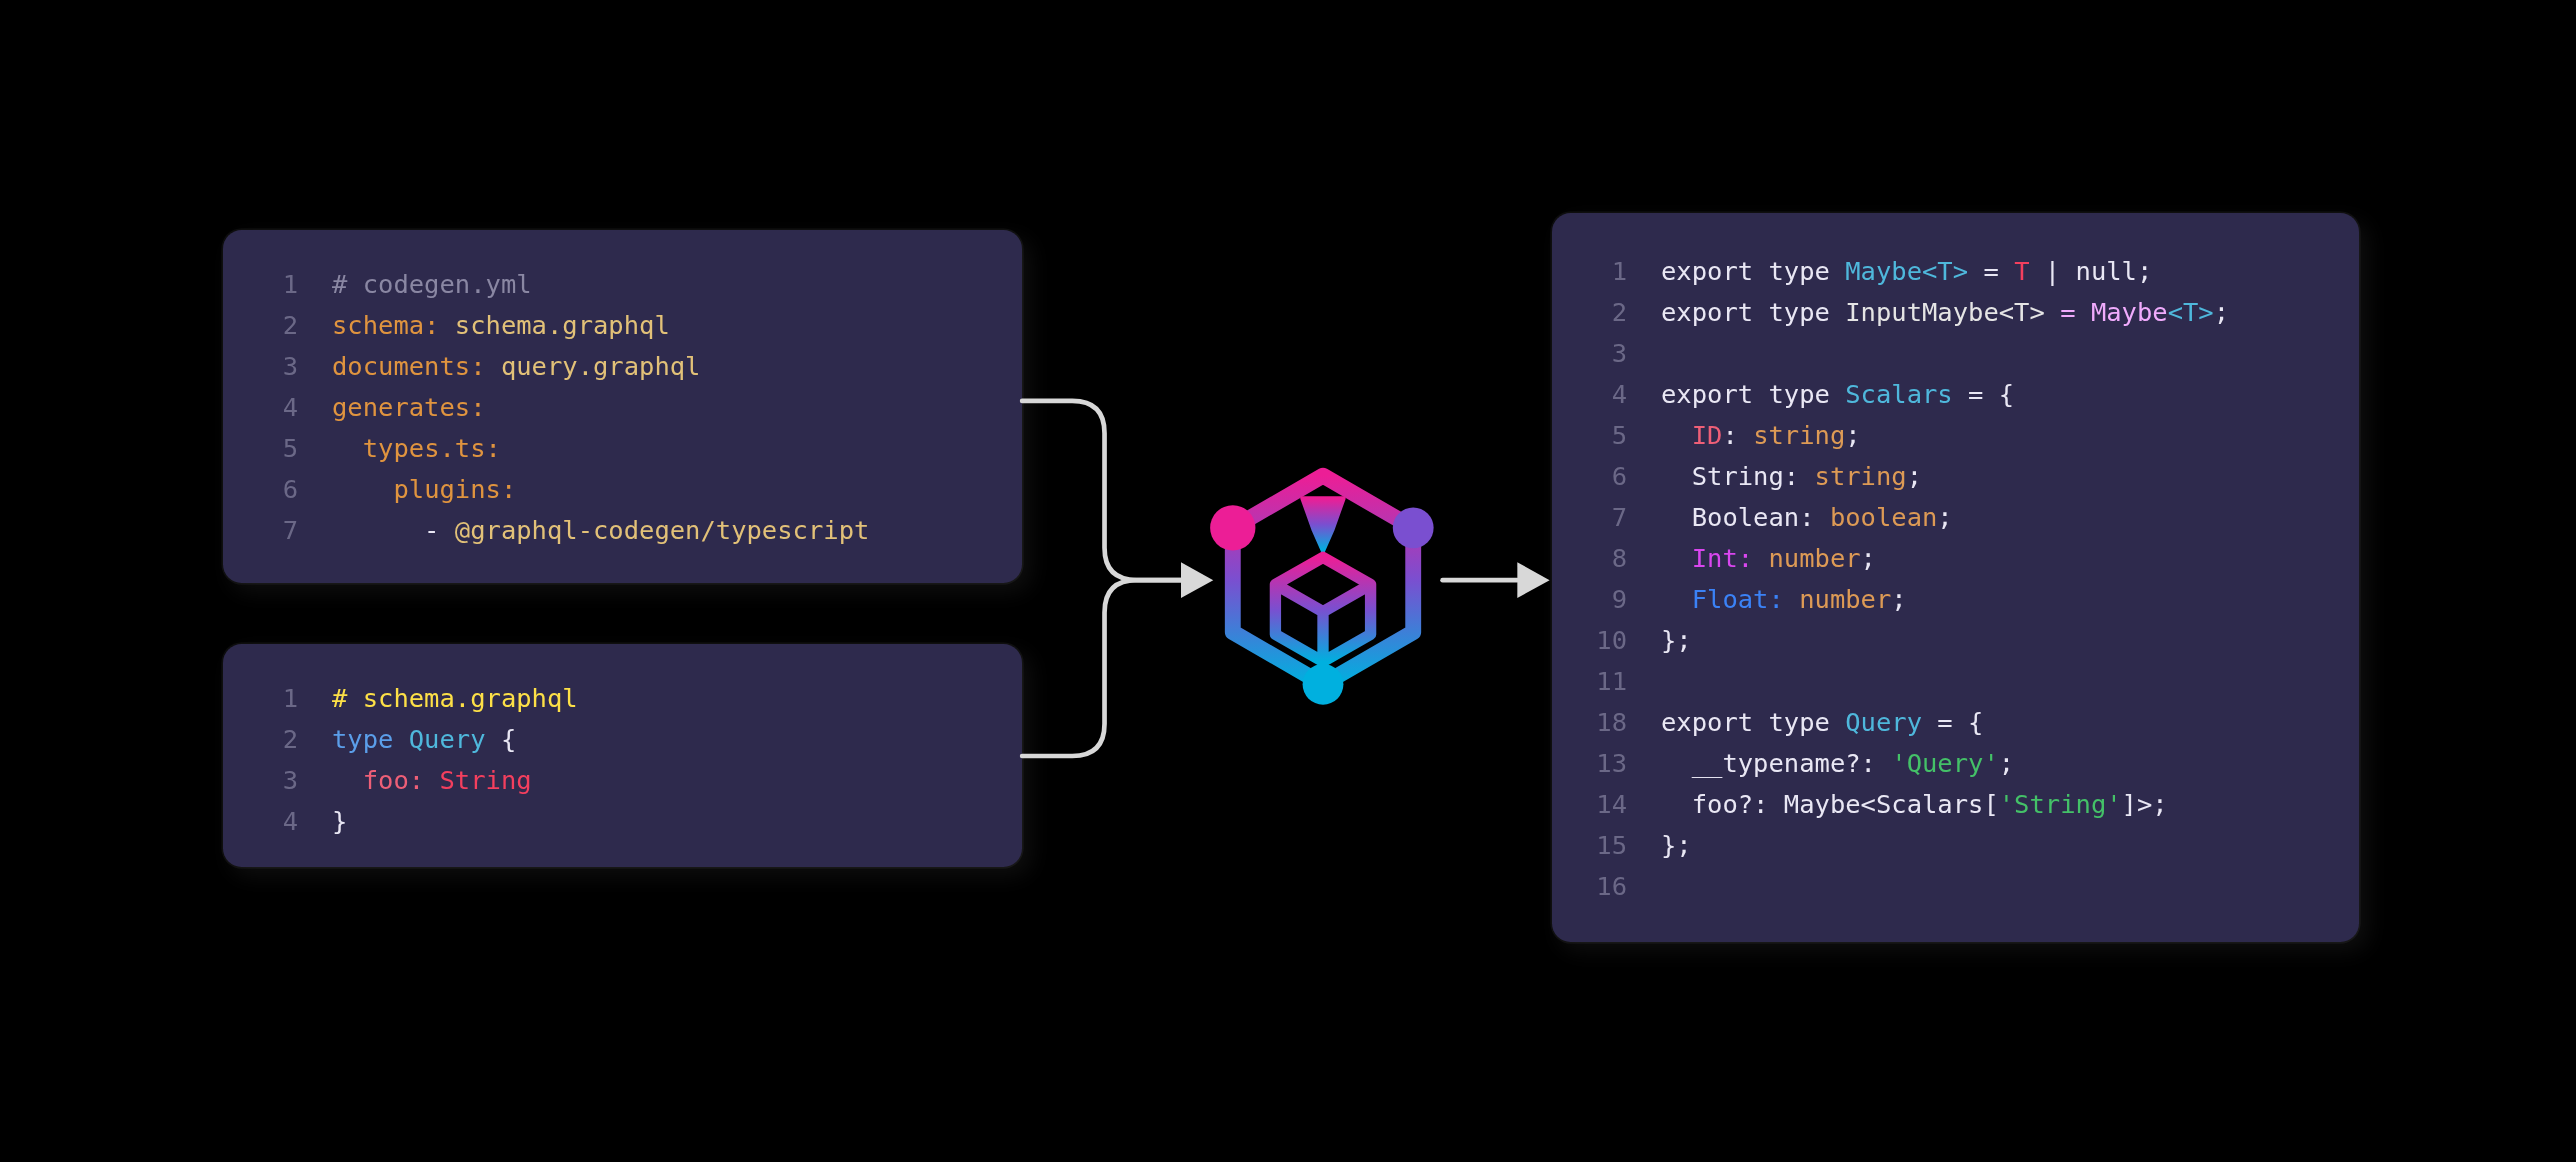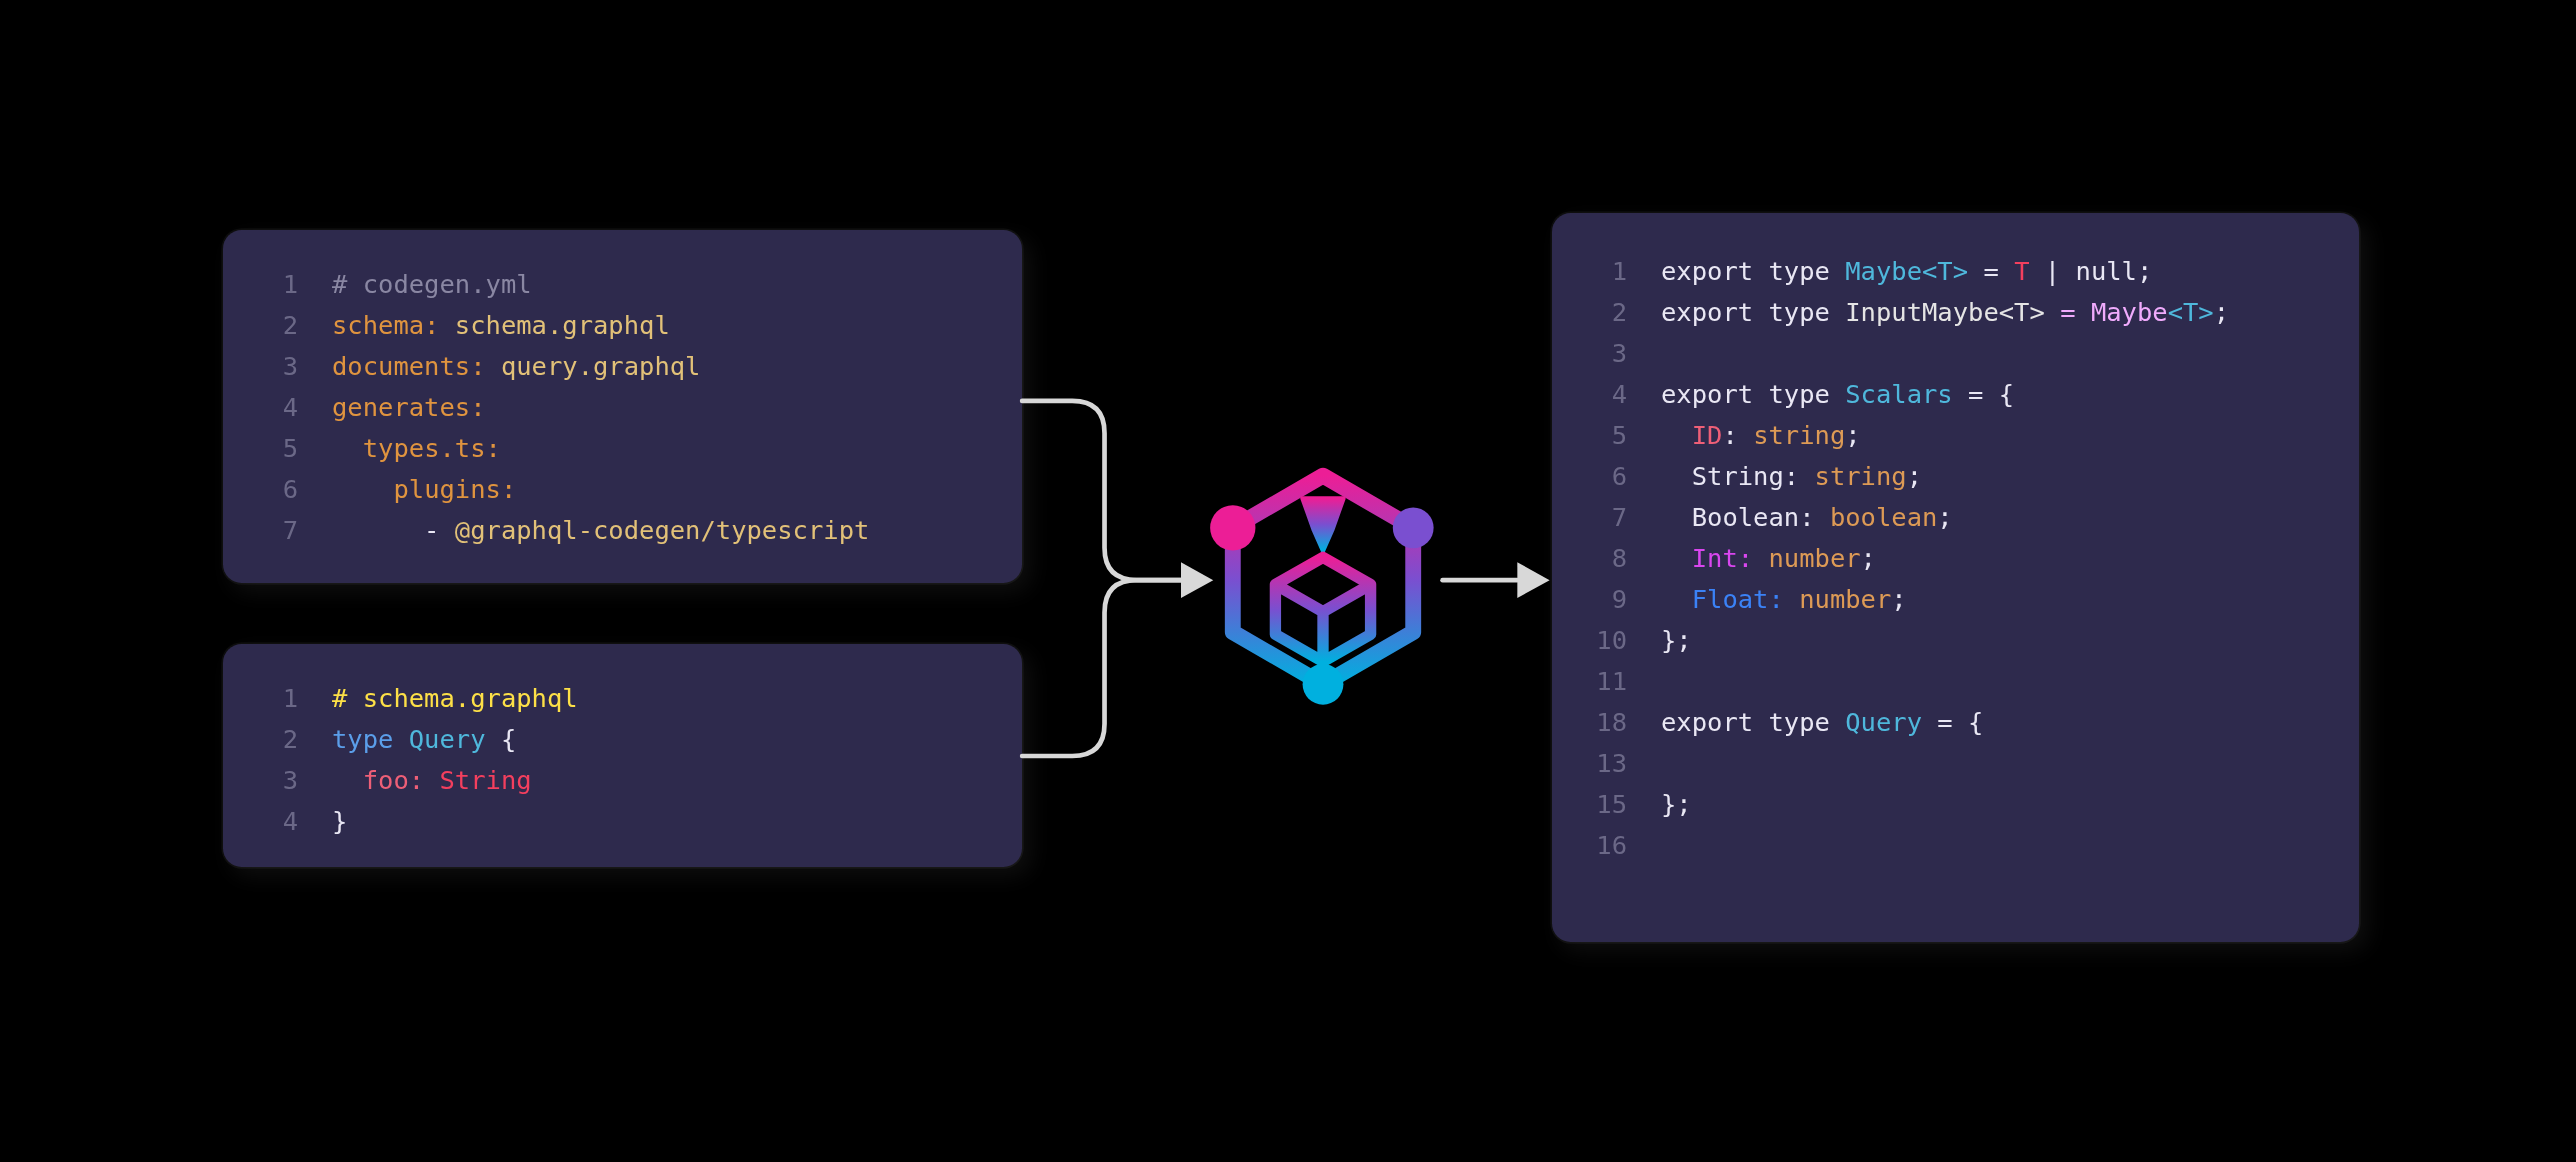--- a/index.html
+++ b/index.html
@@ -114,20 +114,21 @@
         <div class="code-line"><span class="ln">3</span><span class="code"></span></div>
         <div class="code-line"><span class="ln">4</span><span class="code"><span style="color: rgb(233, 231, 244);">export type </span><span style="color: rgb(79, 184, 220);">Scalars</span><span style="color: rgb(233, 231, 244);"> = {</span></span></div>
         <div class="code-line"><span class="ln">5</span><span class="code"><span style="color: rgb(233, 231, 244);">  </span><span style="color: rgb(238, 95, 119);">ID</span><span style="color: rgb(233, 231, 244);">: </span><span style="color: rgb(221, 154, 85);">string</span><span style="color: rgb(233, 231, 244);">;</span></span></div>
         <div class="code-line"><span class="ln">6</span><span class="code"><span style="color: rgb(233, 231, 244);">  String: </span><span style="color: rgb(221, 154, 85);">string</span><span style="color: rgb(233, 231, 244);">;</span></span></div>
         <div class="code-line"><span class="ln">7</span><span class="code"><span style="color: rgb(233, 231, 244);">  Boolean: </span><span style="color: rgb(221, 154, 85);">boolean</span><span style="color: rgb(233, 231, 244);">;</span></span></div>
         <div class="code-line"><span class="ln">8</span><span class="code"><span style="color: #d946ef;">  Int: </span><span style="color: rgb(221, 154, 85);">number</span><span style="color: rgb(233, 231, 244);">;</span></span></div>
         <div class="code-line"><span class="ln">9</span><span class="code"><span style="color: #3b82f6;">  Float: </span><span style="color: rgb(221, 154, 85);">number</span><span style="color: rgb(233, 231, 244);">;</span></span></div>
         <div class="code-line"><span class="ln">10</span><span class="code"><span style="color: rgb(233, 231, 244);">};</span></span></div>
         <div class="code-line"><span class="ln">11</span><span class="code"></span></div>
         <div class="code-line"><span class="ln">18</span><span class="code"><span style="color: rgb(233, 231, 244);">export type </span><span style="color: rgb(79, 184, 220);">Query</span><span style="color: rgb(233, 231, 244);"> = {</span></span></div>
-        <div class="code-line"><span class="ln">13</span></div>
+        <div class="code-line"><span class="ln">13</span><span class="code"><span style="color: rgb(233, 231, 244);">  __typename?: </span><span style="color: rgb(68, 193, 104);">'Query'</span><span style="color: rgb(233, 231, 244);">;</span></span></div>
+        <div class="code-line"><span class="ln">14</span><span class="code"><span style="color: rgb(233, 231, 244);">  foo?: Maybe&lt;Scalars[</span><span style="color: rgb(68, 193, 104);">'String'</span><span style="color: rgb(233, 231, 244);">]&gt;;</span></span></div>
         <div class="code-line"><span class="ln">15</span><span class="code"><span style="color: rgb(233, 231, 244);">};</span></span></div>
         <div class="code-line"><span class="ln">16</span><span class="code"></span></div>
       </div>
   </section>
 
 </div>
 
 
 </body></html>

